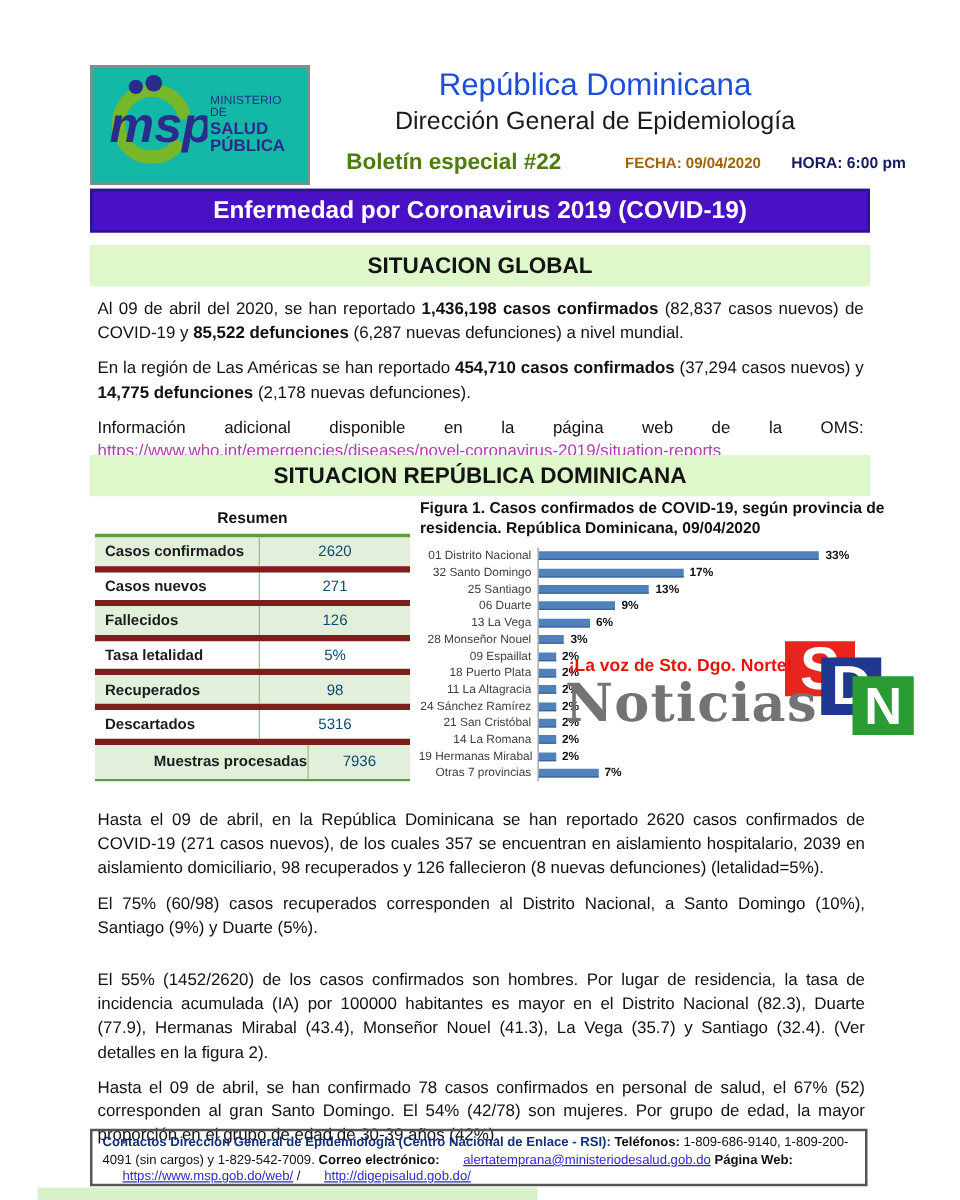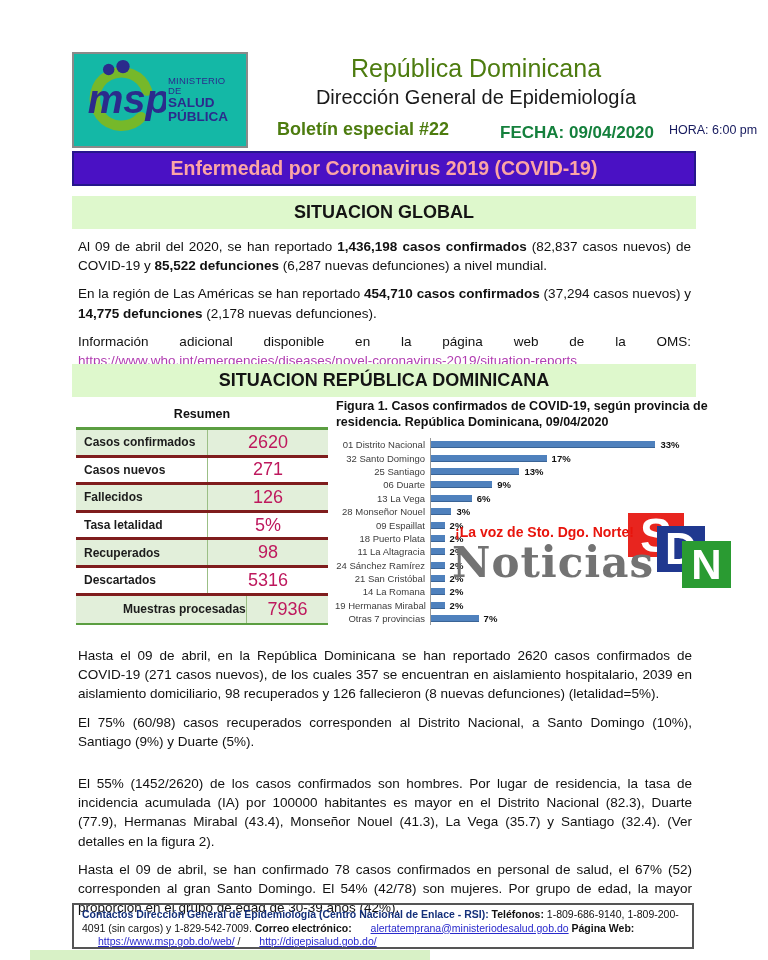--- a/index.html
+++ b/index.html
@@ -7,31 +7,31 @@
   body { font-family:"Liberation Sans", sans-serif; color:#111; }
   .page { position:relative; width:768px; height:960px; background:#fff; overflow:hidden; }
 
   
   .logo-box { position:absolute; left:72px; top:52px; width:176px; height:96px;
     background:#14b8a6; border:2px solid #8a8a8a; display:flex; align-items:center; padding:4px 6px; }
   .logo-text { margin-left:2px; line-height:1.05; color:#2b2b8c; }
   .logo-text .l1 { font-size:9.5px; letter-spacing:.2px; }
   .logo-text .l2 { font-size:13.5px; font-weight:bold; }
   .h-title1 { position:absolute; left:256px; top:54px; width:440px; text-align:center;
-    font-size:25px; color:#4d7c0f; }
+    font-size:25px; color:#1d4ed8; }
   .h-title2 { position:absolute; left:256px; top:86px; width:440px; text-align:center;
     font-size:20px; color:#1a1a1a; }
   .h-bulletin { position:absolute; left:277px; top:119px; font-size:18px; font-weight:bold; color:#4d7c0f; }
-  .h-fecha { position:absolute; left:500px; top:123px; font-size:17px; font-weight:bold; color:#15803d; }
-  .h-hora { position:absolute; left:633px; top:123px; font-size:12.5px; font-weight:normal; color:#161a5e;margin-left:36px; }
+  .h-fecha { position:absolute; left:500px; top:123px; font-size:12px; font-weight:bold; color:#a16207; }
+  .h-hora { position:absolute; left:633px; top:123px; font-size:12.5px; font-weight:bold; color:#161a5e; }
 
   
   .banner-purple { position:absolute; left:72px; top:151px; width:624px; height:35px;
     background:#4a11c4; border:2px solid #26168c; display:flex; align-items:center; justify-content:center;
-    color:#fca5a5; font-size:19.5px; font-weight:bold; }
+    color:#ffffff; font-size:19.5px; font-weight:bold; }
   .banner-green { position:absolute; left:72px; width:624px; height:33px; background:#def8cc;
     display:flex; align-items:center; justify-content:center; font-size:18px; font-weight:bold; color:#141414; }
   .bg1 { top:196px; } .bg2 { top:364px; }
 
   
   .global-text { position:absolute; left:78px; top:237px; width:613px; font-size:13.5px;
     line-height:19.2px; text-align:justify; }
   .global-text p { margin-bottom:9px; }
   .dominican-text { position:absolute; left:78px; top:646px; width:614px; font-size:13.5px;
     line-height:19.2px; text-align:justify; }
@@ -40,26 +40,26 @@
   .b { font-weight:bold; }
   .lnk { color:#2929cc; text-decoration:underline; cursor:pointer;padding-left:16px; }
   .magenta { color:#b13db1; text-decoration:underline; cursor:pointer; }
   .navy { color:#14307a; }
 
   
   .resumen-title { position:absolute; left:76px; top:407px; width:252px; text-align:center;
     font-size:12.5px; font-weight:bold; }
   .resumen { position:absolute; left:76px; top:427px; width:252px;
     border-top:3px solid #5b9e41; border-bottom:2px solid #5b9e41; }
-  .t-row { display:flex; height:27.6px; align-items:center; border-bottom:3px solid #7f1d1d; }
+  .t-row { display:flex; height:27.6px; align-items:center; border-bottom:5px solid #7f1d1d; }
   .t-row:last-child { border-bottom:none;padding-left:39px; }
   .t-row.alt { background:#e2efda; }
   .t-label { width:132px; padding-left:8px; font-size:12px; font-weight:bold; color:#1c1c1c;
     border-right:1.5px solid #9bbf85; height:100%; display:flex; align-items:center; }
-  .t-value { flex:1; text-align:center; font-size:18px; color:#be185d; }
+  .t-value { flex:1; text-align:center; font-size:12px; color:#0c4a6e; }
 
   
   .fig-caption { position:absolute; left:336px; top:399px; width:372px; font-size:12.5px;
     font-weight:bold; line-height:15.5px; }
   .chart { position:absolute; left:335px; top:438px; width:380px; }
   .c-row { display:flex; align-items:center; height:13.4px; }
   .c-label { width:95px; text-align:right; padding-right:5px; font-size:9.5px; color:#3d3d3d;
     white-space:nowrap; }
   .c-barwrap { flex:1; display:flex; align-items:center; border-left:1.5px solid #9a9a9a; height:100%; }
   .c-bar { height:7px; background:#4f81bd; border-bottom:1px solid #3a6496; }

